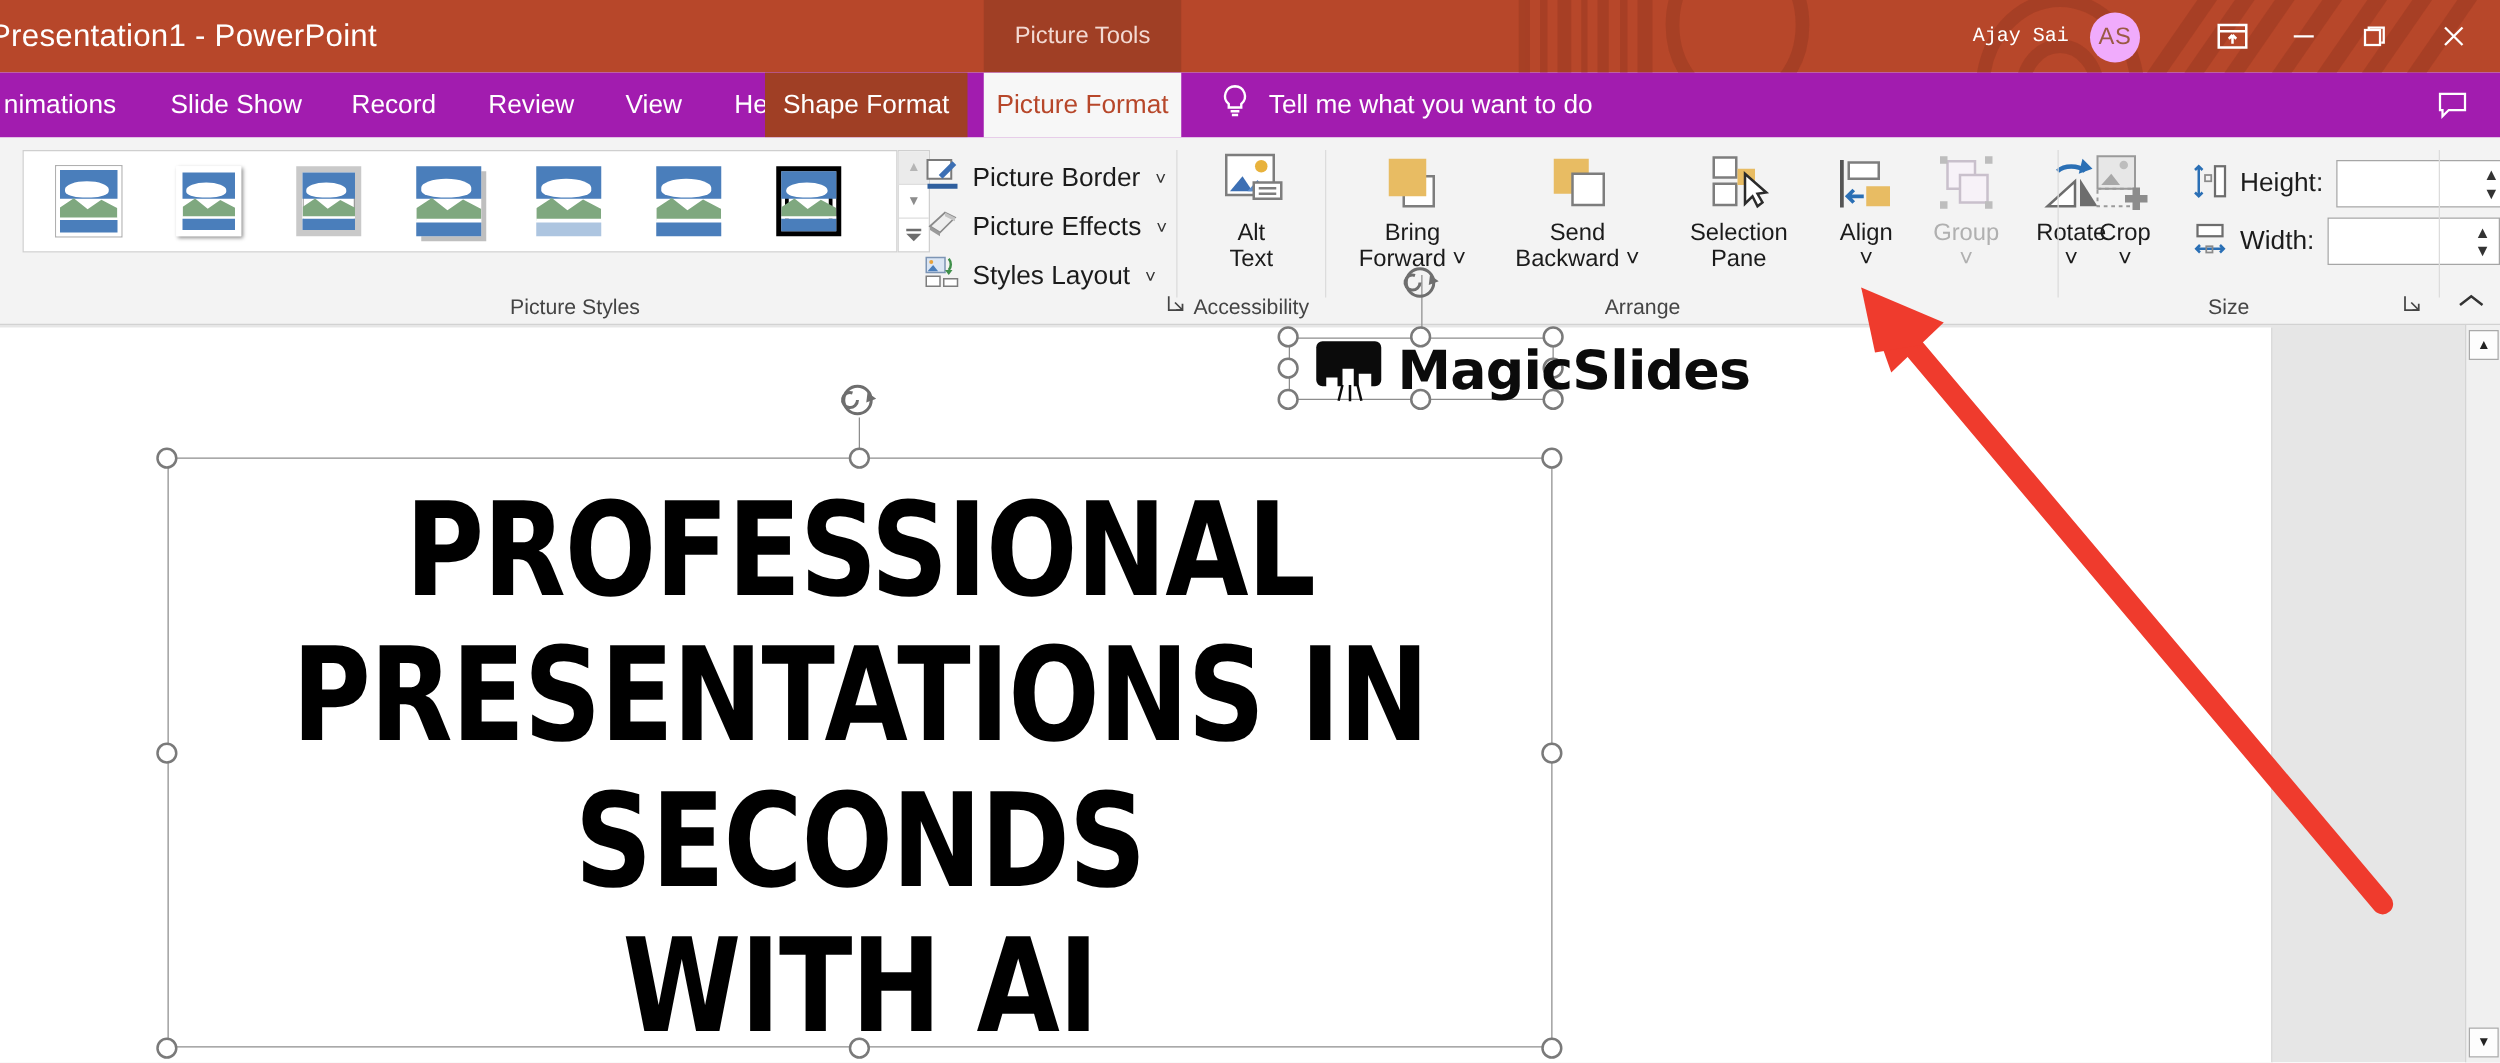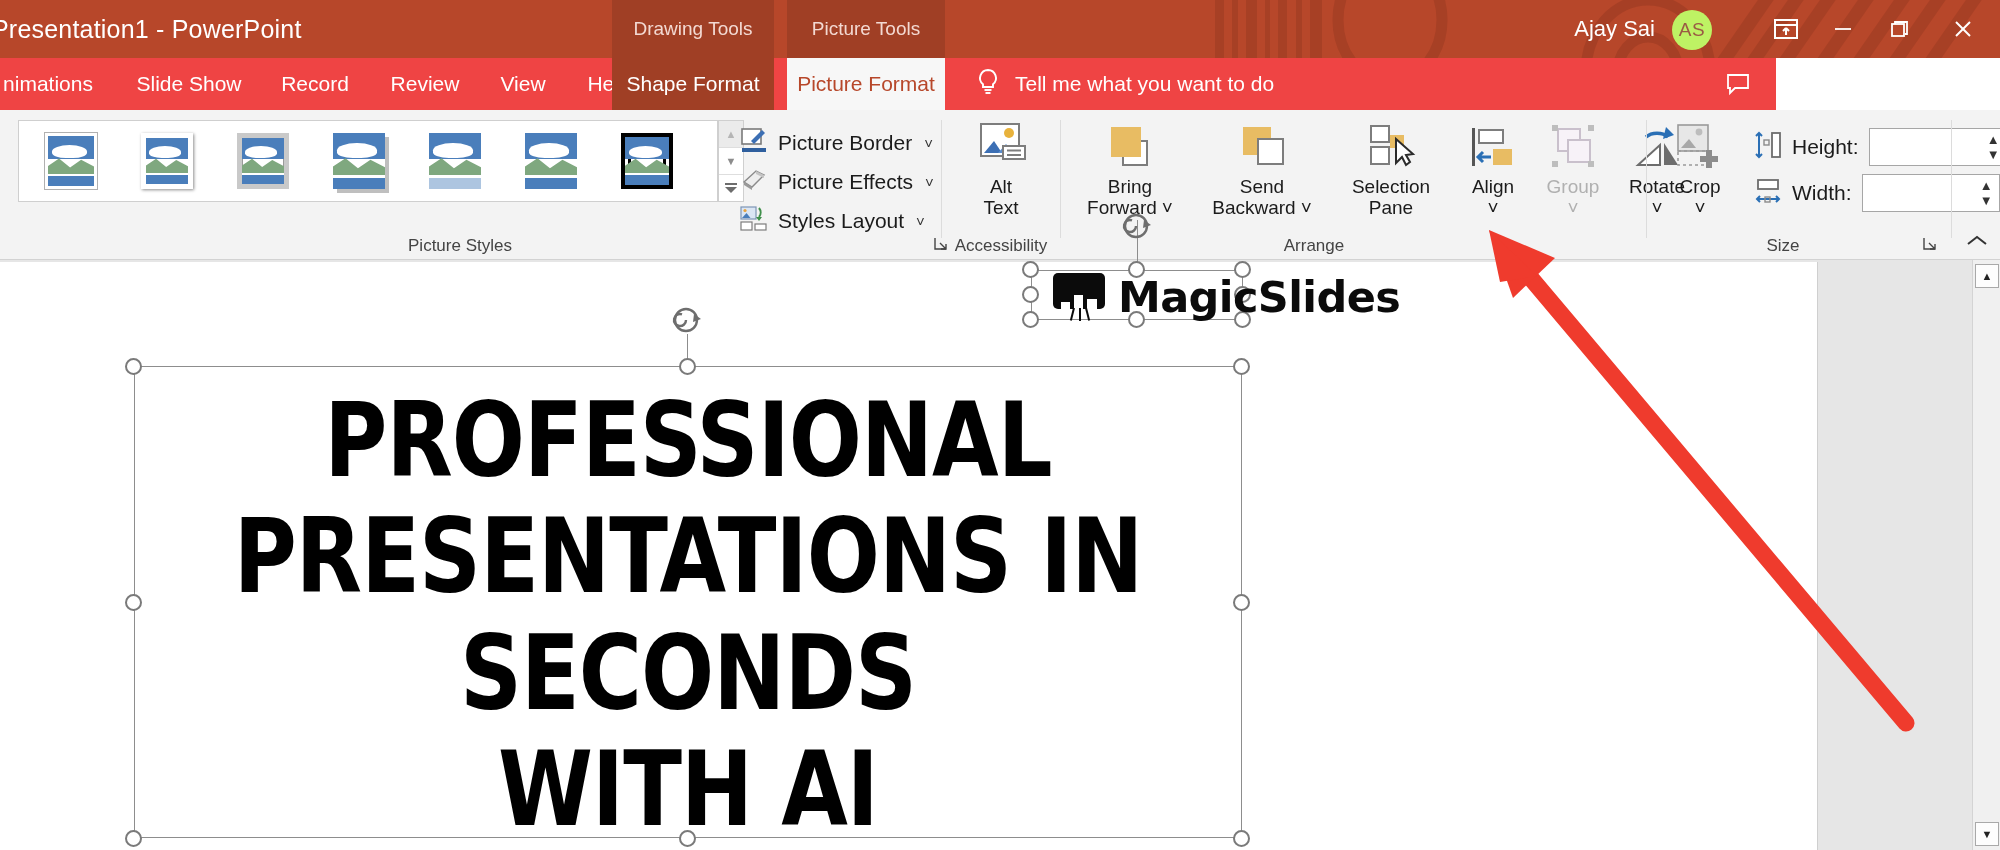--- a/index.html
+++ b/index.html
@@ -23,41 +23,41 @@
   }
   .ctx-tab {
     position:absolute; top:0; height:58px; line-height:58px;
     background:#a03f25; color:#f3d9d2; font-size:19px; text-align:center;
   }
   .ctx-drawing { left:612px; width:162px; }
   .ctx-picture { left:787px; width:158px; }
 
   .user-name {
     position:absolute; right:345px; top:0; height:58px; line-height:58px;
-    color:#fff; font-size:22px; white-space:nowrap;
+    color:#fff; font-size:16px; white-space:nowrap;font-family:Liberation Mono, monospace;
   }
   .avatar {
     position:absolute; right:288px; top:10px; width:40px; height:40px;
-    border-radius:50%; background:#bef264; color:#9a5a44;
+    border-radius:50%; background:#f0abfc; color:#9a5a44;
     font-size:19px; display:flex; align-items:center; justify-content:center;
     letter-spacing:.5px;
   }
   .tb-btn {
     position:absolute; top:0; height:58px; width:58px;
     display:flex; align-items:center; justify-content:center; color:#fff;
   }
   .tb-ribbondisp { right:185px; }
   .tb-min  { right:128px; }
   .tb-max  { right:72px; }
   .tb-close{ right:8px; }
 
   
   .tabstrip {
-    position:absolute; left:0; top:58px; width:1776px; height:52px;
-    background:#ef4444; overflow:hidden;
+    position:absolute; left:0; top:58px; width:2000px; height:52px;
+    background:#a21caf; overflow:hidden;
   }
   .tab {
     position:absolute; top:0; height:52px; line-height:52px;
     color:#ffffff; font-size:21px; white-space:nowrap; text-align:center;
   }
   .tab.shape { background:#a03f25; color:#ffffff; }
   .tab.active { background:#f7f7f7; color:#b7472a; }
   .tellme {
     position:absolute; left:975px; top:0; height:52px;
     display:flex; align-items:center; gap:14px;
@@ -249,21 +249,20 @@
         <line x1="1762" y1="95" x2="1852" y2="-35"></line>
         <line x1="1800" y1="95" x2="1890" y2="-35"></line>
         <line x1="1836" y1="95" x2="1926" y2="-35"></line>
         <line x1="1872" y1="95" x2="1962" y2="-35"></line>
         <line x1="1908" y1="95" x2="1998" y2="-35"></line>
       </g>
     </svg>
 
     <div class="tb-title">Presentation1  -  PowerPoint</div>
 
-    <div class="ctx-tab ctx-drawing">Drawing Tools</div>
     <div class="ctx-tab ctx-picture">Picture Tools</div>
 
     <div class="user-name">Ajay Sai</div>
     <div class="avatar">AS</div>
 
     <div class="tb-btn tb-ribbondisp">
       <svg width="26" height="24" viewBox="0 0 26 24" fill="none" stroke="#fff" stroke-width="2">
         <rect x="2" y="3" width="22" height="18"></rect>
         <line x1="2" y1="8" x2="24" y2="8"></line>
         <path d="M13 18 L13 11 M13 11 L10 14 M13 11 L16 14" stroke-width="2"></path>

